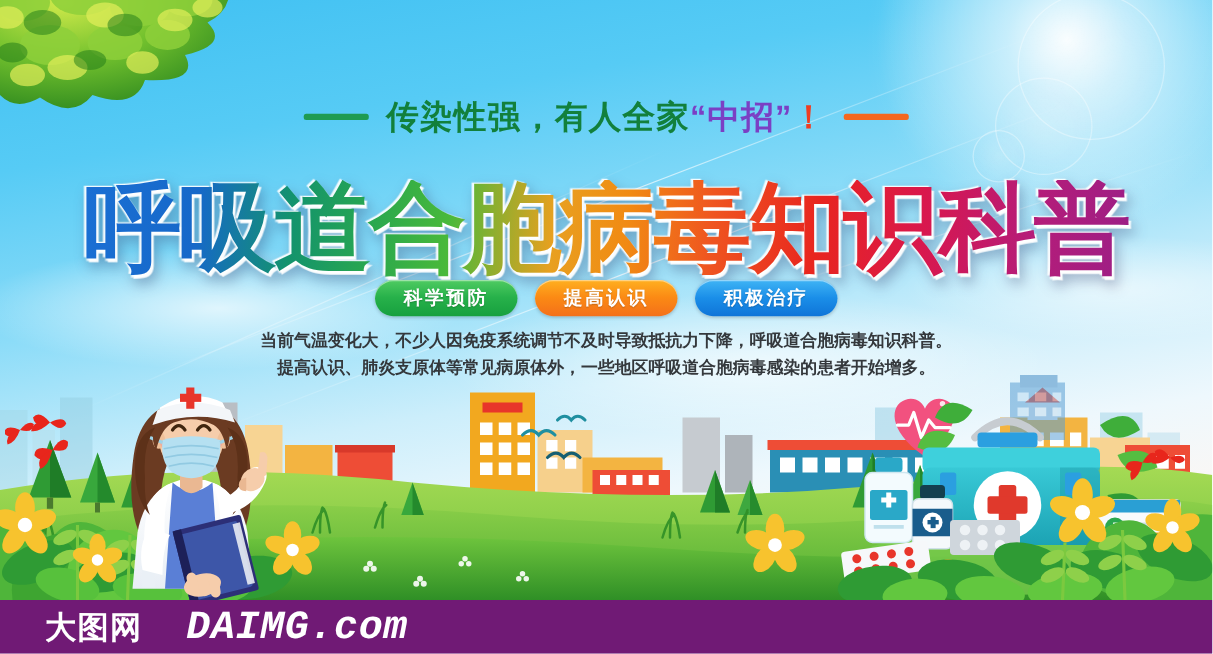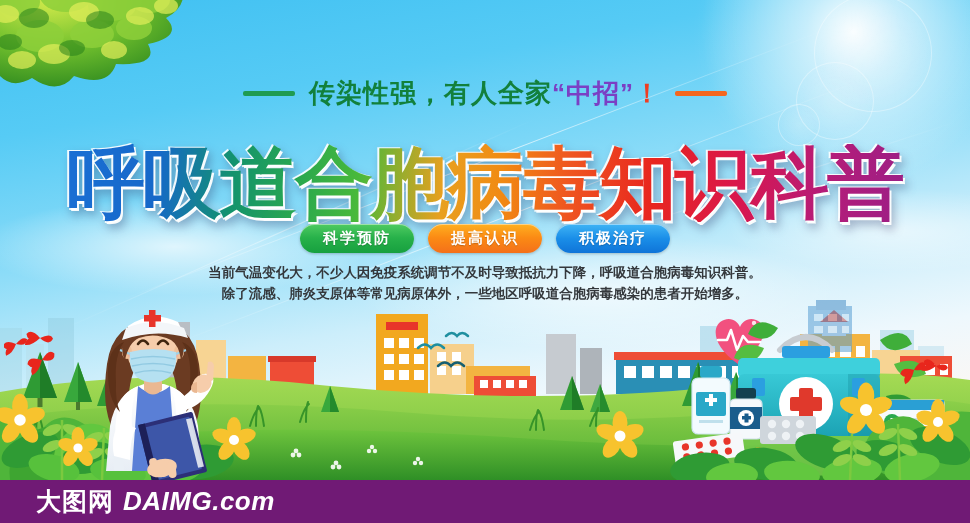--- a/index.html
+++ b/index.html
@@ -118,22 +118,22 @@
     position: absolute; left: 0; right: 0; bottom: 0; height: 43px;
     background: #701a75;
     display: flex; align-items: center; z-index: 20;
   }
   .wm-left {
     position: absolute; left: 36px; display: flex; align-items: baseline; gap: 9px;
     color: #fff;
   }
   .wm-cn { font-size: 25px; font-weight: bold; letter-spacing: 1px; }
   .wm-en {
-    font-size: 26px; font-weight: bold; font-style: italic;
-    font-family: Liberation Sans, sans-serif; letter-spacing: .5px;
+    font-size: 32px; font-weight: bold; font-style: italic;
+    font-family: Liberation Mono, monospace; letter-spacing: .5px; margin-left: 26px;
   }
   .wm-right {
     position: absolute; right: 22px; color: #fff;
     font-size: 25px; letter-spacing: .5px;
   }
 </style>
 </head>
 <body>
 
 <div id="poster">
@@ -197,21 +197,21 @@
   </div>
 
   <div class="badges">
     <div class="badge green">科学预防</div>
     <div class="badge orange">提高认识</div>
     <div class="badge blue">积极治疗</div>
   </div>
 
   <div class="body-copy">
     <div>当前气温变化大，不少人因免疫系统调节不及时导致抵抗力下降，呼吸道合胞病毒知识科普。</div>
-    <div>除了流感、肺炎支原体等常见病原体外，一些地区呼吸道合胞病毒感染的患者开始增多。</div>
+    <div>提高认识、肺炎支原体等常见病原体外，一些地区呼吸道合胞病毒感染的患者开始增多。</div>
   </div>
 
   <div class="scene">
     <svg viewBox="0 0 970 180" width="970" height="180" preserveAspectRatio="none">
       <defs>
         <linearGradient id="hill1" x1="0" y1="0" x2="0" y2="1">
           <stop offset="0%" stop-color="#a5da54"></stop>
             <stop offset="100%" stop-color="#6cc03c"></stop>
         </linearGradient>
         <linearGradient id="hill2" x1="0" y1="0" x2="0" y2="1">

